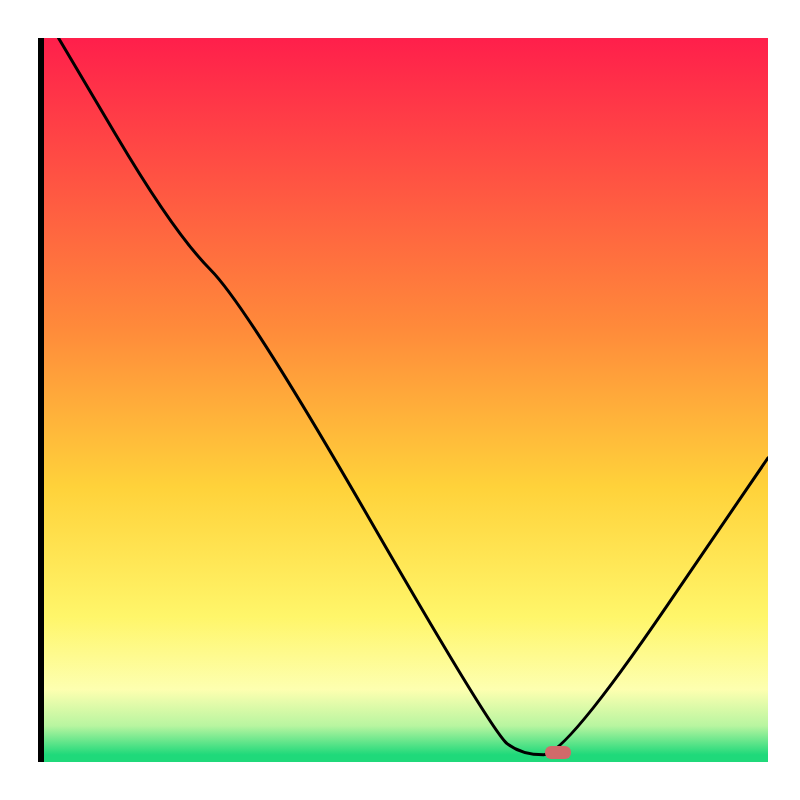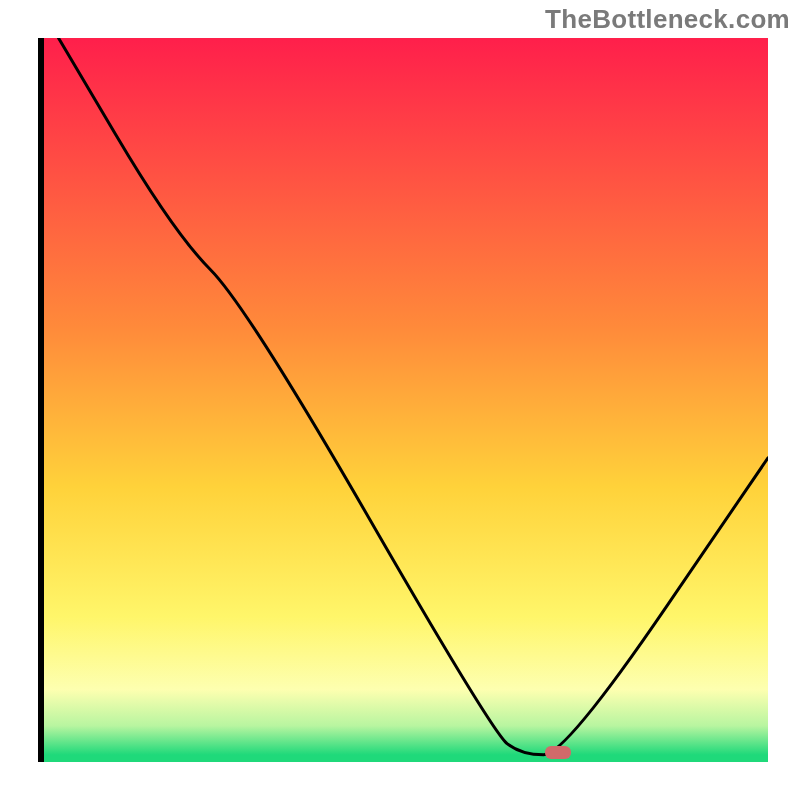--- a/index.html
+++ b/index.html
@@ -35,21 +35,20 @@
     width: 724px;
     height: 724px;
     display: block;
   }
 </style>
 </head>
 <body>
 
 <div class="chart-container">
 
-  <div class="watermark">TheBottleneck.com</div>
 
   <div class="plot-area">
     <svg class="layers" viewBox="0 0 724 724" preserveAspectRatio="none">
       <defs>
         <linearGradient id="bgGrad" x1="0" y1="0" x2="0" y2="1">
         <stop offset="0%" stop-color="#ff1f4b"></stop>
             <stop offset="40%" stop-color="#ff8a3a"></stop>
             <stop offset="62%" stop-color="#ffd23a"></stop>
             <stop offset="80%" stop-color="#fff66a"></stop>
             <stop offset="90%" stop-color="#fdffb0"></stop>

